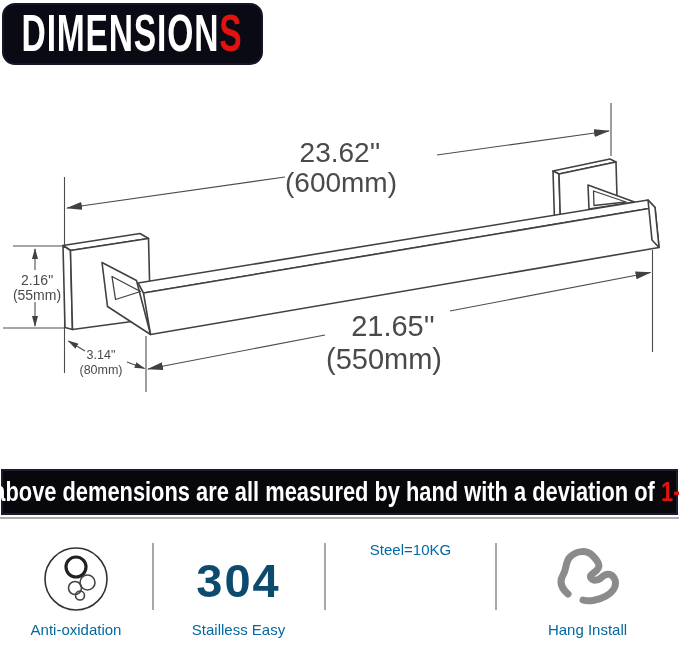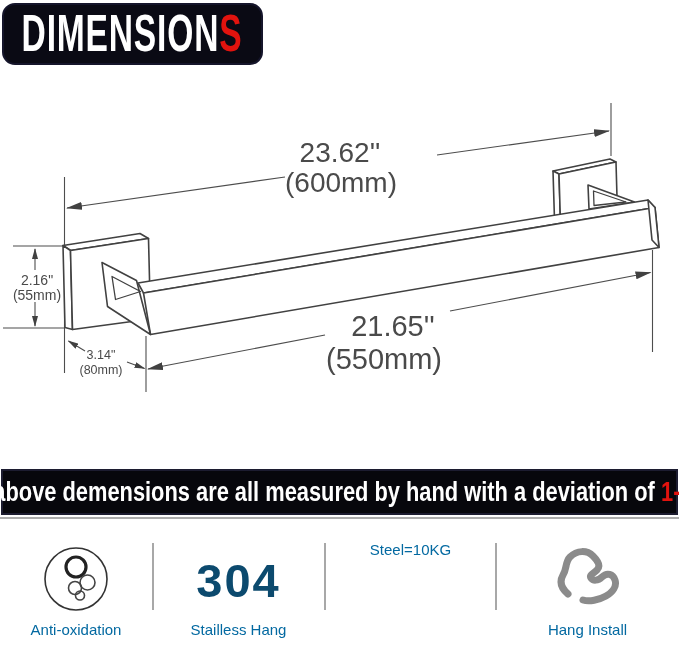--- a/index.html
+++ b/index.html
@@ -146,21 +146,21 @@
         <circle cx="37" cy="49.5" r="4.5" fill="none" stroke="#444444" stroke-width="1.6"></circle>
       </svg>
     </div>
     <div class="feature-label">Anti-oxidation</div>
   </div>
 
   <div class="feature">
     <div class="icon-box">
       <div class="steel-num">304</div>
     </div>
-    <div class="feature-label">Stailless Hang</div>
+    <div class="feature-label">Stailless Easy</div>
   </div>
 
   <div class="feature">
     <div class="feature-label">Steel=10KG</div>
   </div>
 
   <div class="feature">
     <div class="icon-box">
       <svg width="70" height="70" viewBox="0 0 70 70">
         <path d="M15,52 C8,46 6,40 10,33 C14,27 12,20 17,15 C24,8 34,8 40,14 C45,19 48,24 44,28 C40,32 36,33 38,36 C40,39 45,39 49,35 C54,30 60,32 62,38 C64,44 60,50 53,54 C46,58 36,60 30,58" fill="none" stroke="#8b8b8b" stroke-width="7" stroke-linecap="round" stroke-linejoin="round"></path>

